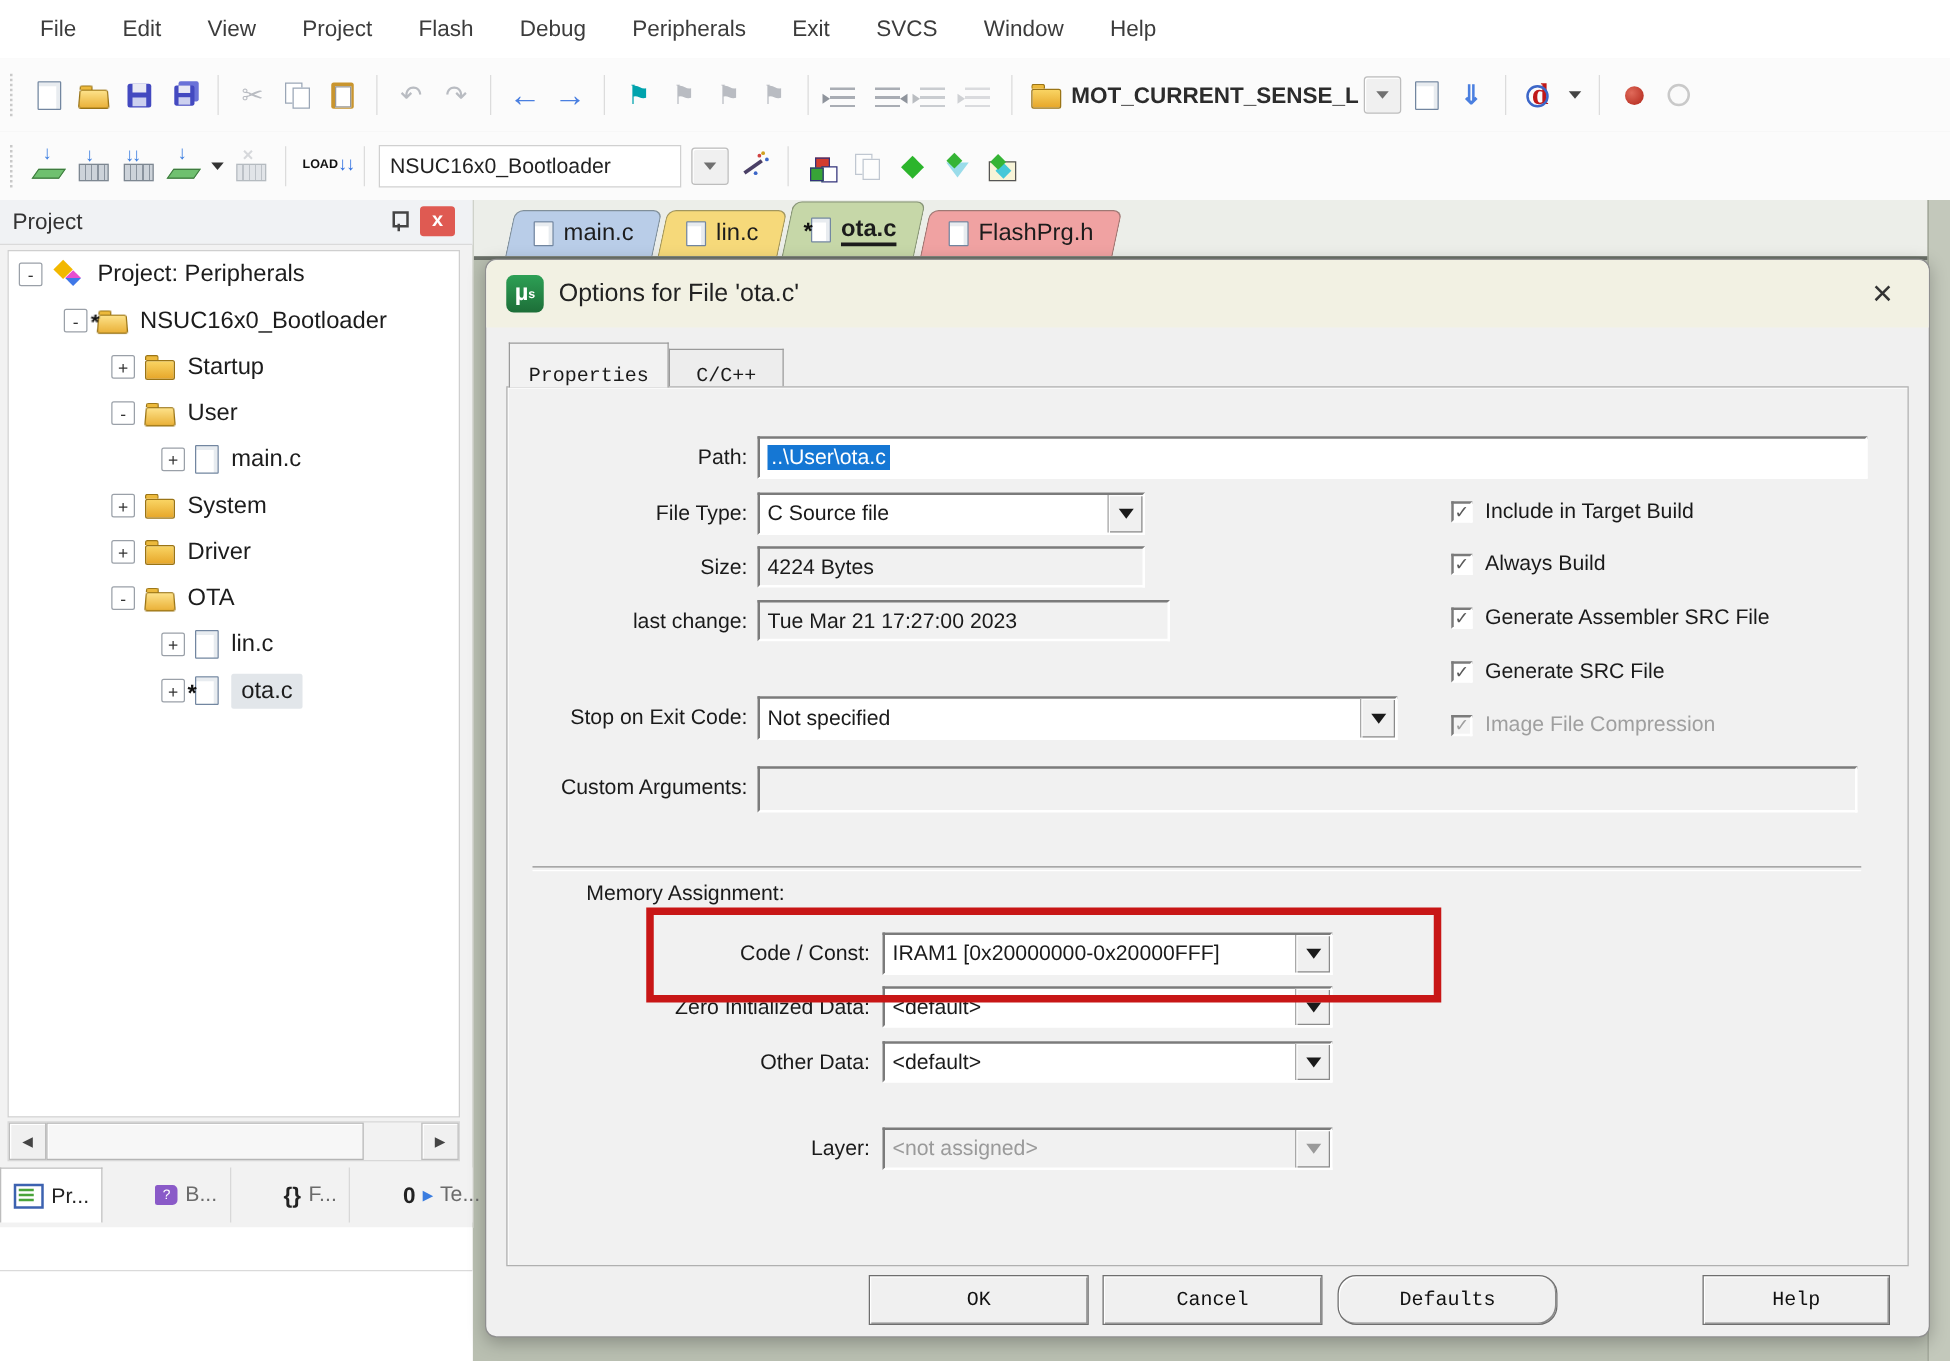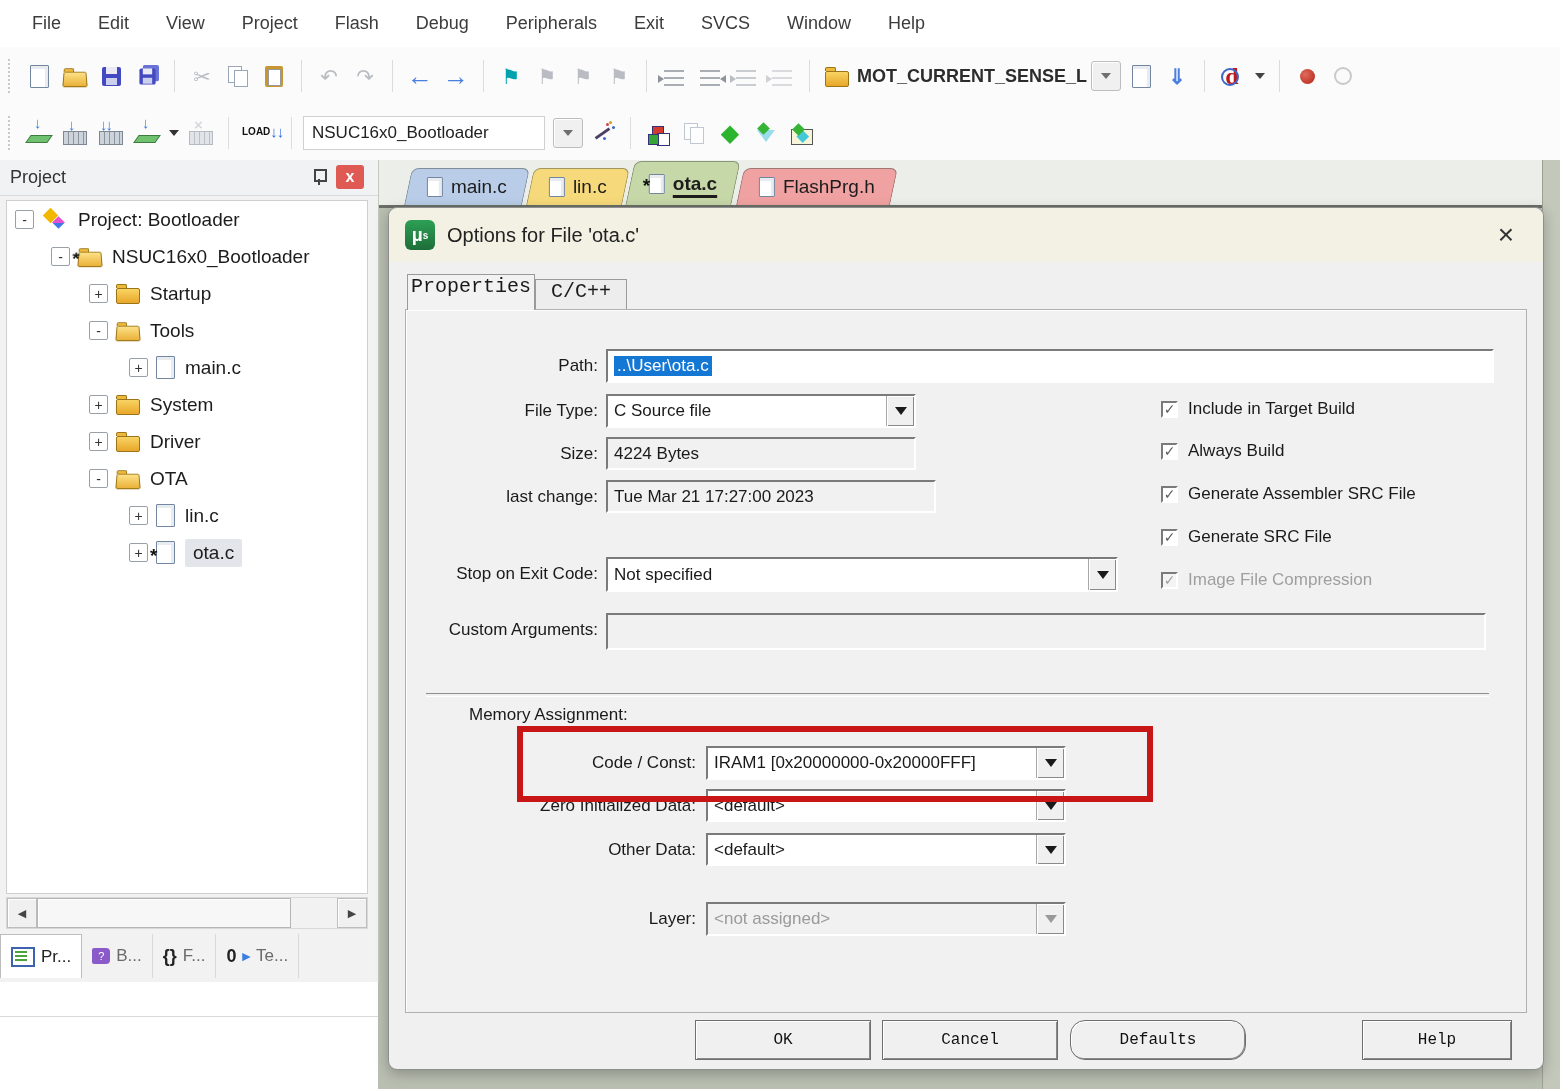--- a/index.html
+++ b/index.html
@@ -89,21 +89,21 @@
              justify-content:center;font-size:14px;color:#333;margin-right:8px;flex:none;border-radius:2px;}
   .trow .ic{margin-right:10px;flex:none;position:relative;}
   .lvl0{padding-left:8px;} .lvl1{padding-left:44px;} .lvl2{padding-left:82px;} .lvl3{padding-left:122px;}
   .trow .lbl-sel{background:#e2e6ea;padding:3px 8px;border-radius:2px;}
   
   #hscroll{position:absolute;left:6px;top:737px;width:360px;height:30px;background:#f2f2f2;border:1px solid #d8d8d8;display:flex;}
   .sbtn{width:28px;height:28px;background:#f0f0f0;border:1px solid #bdbdbd;box-shadow:inset 1px 1px 0 #fff;
         display:flex;align-items:center;justify-content:center;font-size:11px;color:#444;flex:none;}
   #sthumb{width:252px;height:28px;background:#f7f7f7;border:1px solid #b5b5b5;box-shadow:inset 1px 1px 0 #fff;margin-left:0;}
   
-  #panel-tabs{position:absolute;left:0;top:774px;width:378px;height:44px;display:flex;align-items:stretch;background:#f2f2f2;font-size:17px;color:#6b6b6b;}
+  #panel-tabs{position:absolute;left:0;top:774px;width:378px;height:44px;display:flex;align-items:stretch;background:#f2f2f2;font-size:17px;color:#6b6b6b;gap:32px;}
   .ptab{display:flex;align-items:center;gap:6px;padding:0 10px;border-right:1px solid #d8d8d8;}
   .ptab.active{background:#fff;border:1px solid #bdbdbd;border-bottom:none;color:#222;}
   .ptab .glyph{font-weight:bold;color:#222;font-size:18px;}
   .pi-proj{width:20px;height:16px;border:2px solid #3c62b0;background:#fff;position:relative;}
   .pi-proj::before{content:"";position:absolute;left:2px;top:2px;width:12px;height:2px;background:#4aa43a;box-shadow:0 4px 0 #4aa43a,0 8px 0 #4aa43a;}
   .pi-book{width:18px;height:16px;background:#8a5ac8;border-radius:2px 4px 4px 2px;position:relative;color:#fff;font-size:11px;
            display:flex;align-items:center;justify-content:center;}
   .blue-arrow{color:#3b7de0;font-size:15px;font-weight:bold;}
   
   #editor-bg{left:378px;top:160px;width:1182px;height:929px;background:#b9bfb1;}
@@ -124,21 +124,21 @@
   #dialog{left:388px;top:207px;width:1154px;height:861px;background:#f0f0f0;border:1px solid #8f8f8f;
           border-radius:9px;box-shadow:0 4px 14px rgba(0,0,0,.25);}
   #dlg-title{position:absolute;left:0;top:0;width:100%;height:54px;background:#f2f1e3;border-radius:9px 9px 0 0;
              display:flex;align-items:center;padding-left:16px;box-sizing:border-box;gap:12px;font-size:20px;color:#222;}
   #dlg-icon{width:30px;height:30px;border-radius:6px;background:linear-gradient(#2da055,#1d6e38);color:#fff;
             display:flex;align-items:center;justify-content:center;font-weight:bold;font-size:19px;}
   #dlg-icon sub{font-size:10px;}
   #dlg-close{position:absolute;right:22px;top:12px;width:30px;height:30px;display:flex;align-items:center;justify-content:center;
              font-size:28px;color:#333;font-weight:300;}
   .mono{font-family:"Liberation Mono",monospace;}
-  .dtab{position:absolute;height:36px;display:flex;align-items:flex-start;justify-content:center;font-size:20px;box-sizing:border-box;}
+  .dtab{position:absolute;height:36px;display:flex;align-items:flex-end;justify-content:center;font-size:16px;box-sizing:border-box;}
   .dtab.active{background:#f2f2f2;border:1px solid #9a9a9a;border-bottom:none;z-index:2;}
   .dtab.inactive{background:#ededed;border:1px solid #9a9a9a;border-bottom:none;height:31px;}
   #tabpage{position:absolute;left:16px;top:101px;width:1120px;height:702px;border:1px solid #b0b0b0;
            box-shadow:inset 1px 1px 0 #fdfdfd;background:#f1f1f1;}
   .lbl{position:absolute;font-size:17px;color:#1a1a1a;text-align:right;}
   .lbl-l{position:absolute;font-size:17px;color:#1a1a1a;}
   .field,.combo{position:absolute;box-sizing:border-box;background:#fff;
          border-top:2px solid #7b7b7b;border-left:2px solid #7b7b7b;border-bottom:2px solid #fff;border-right:2px solid #fff;
          display:flex;align-items:center;font-size:17px;}
   .field.ro{background:#f1f1f1;}
@@ -336,38 +336,38 @@
   <div id="proj-panel" class="abs">
     <div id="proj-header">
       <span>Project</span>
       <span class="pin"></span>
       <span id="proj-close">x</span>
     </div>
     <div id="tree">
       <div class="trow lvl0">
         <span class="exp">-</span>
         <span class="ic tgt"></span>
-        <span>Project: Bootloader</span>
+        <span>Project: Peripherals</span>
       </div>
       <div class="trow lvl1">
         <span class="exp">-</span>
         <span class="ic folder open">
             <span class="ast">*</span>
           </span>
         <span>NSUC16x0_Bootloader</span>
       </div>
       <div class="trow lvl2">
         <span class="exp">+</span>
         <span class="ic folder"></span>
         <span>Startup</span>
       </div>
       <div class="trow lvl2">
         <span class="exp">-</span>
         <span class="ic folder open"></span>
-        <span>Tools</span>
+        <span>User</span>
       </div>
       <div class="trow lvl3">
         <span class="exp">+</span>
         <span class="ic page"></span>
         <span>main.c</span>
       </div>
       <div class="trow lvl2">
         <span class="exp">+</span>
         <span class="ic folder"></span>
         <span>System</span>

